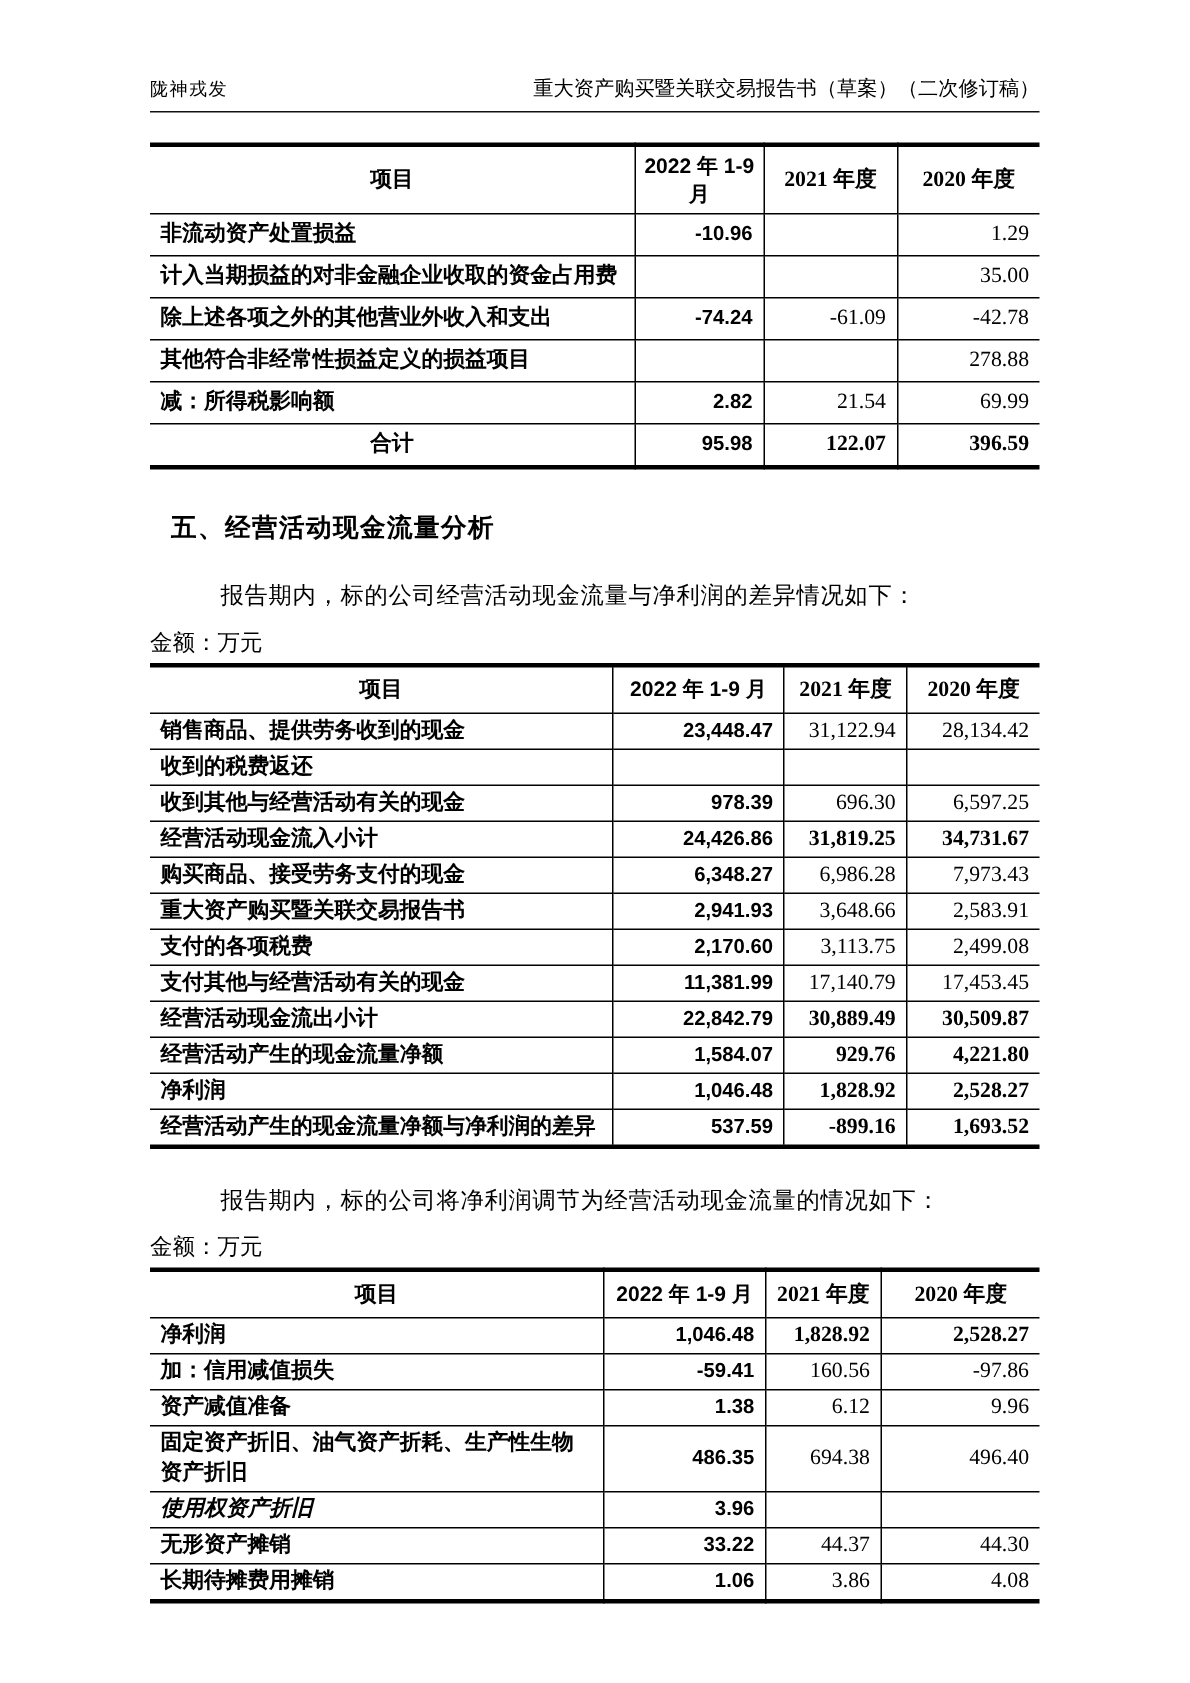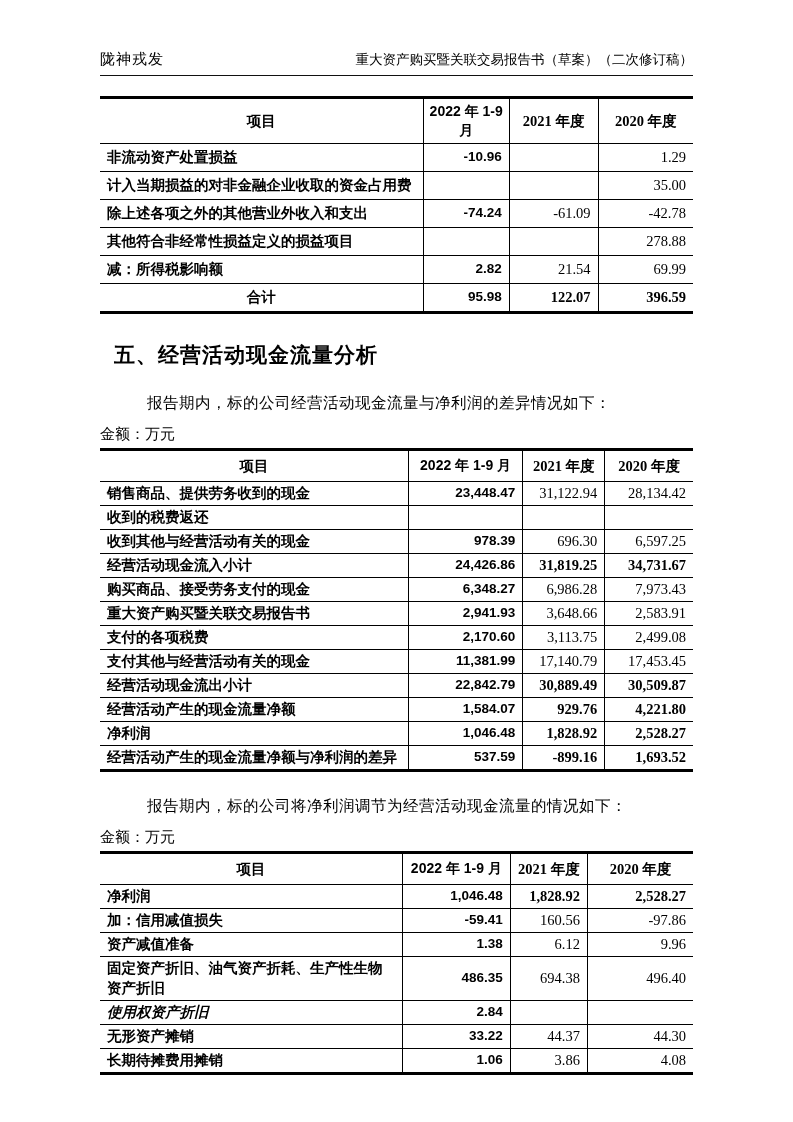--- a/index.html
+++ b/index.html
@@ -8,21 +8,21 @@
     font-family:"Liberation Serif","DejaVu Serif",serif;
     position:relative;
   }
   .page{box-sizing:border-box;padding:50px 100px 0 100px;}
 
   
   .doc-header{
     display:flex;justify-content:space-between;align-items:flex-end;
     border-bottom:1.5px solid #111;padding-bottom:6px;
   }
-  .doc-header .hl{font-size:15px;letter-spacing:1px;}
+  .doc-header .hl{font-size:12px;letter-spacing:1px;}
   .doc-header .hr{font-size:13.5px;}
 
   
   table{
     width:100%;border-collapse:collapse;table-layout:fixed;
     border-top:3px solid #000;border-bottom:3px solid #000;
     font-size:14.5px;
   }
   td,th{
     border-bottom:1px solid #000;border-right:1px solid #000;
@@ -45,21 +45,21 @@
   tr.row-bold .cell-label{font-weight:bold;}
   tr.row-bold .cell-val{font-weight:bold;}
 
   .tbl-1{margin-top:20px;}
   .tbl-1 td,.tbl-1 th{padding-top:2.5px;padding-bottom:2.5px;}
 
   
   .sec-heading{
     margin:27px 0 0 14px;
     font-family:"Liberation Sans","DejaVu Sans",sans-serif;
-    font-weight:bold;font-size:21px;letter-spacing:1px;
+    font-weight:bold;font-size:17px;letter-spacing:1px;
   }
   .para{font-size:15.5px;margin:24px 0 0 0;text-indent:47px;letter-spacing:.5px;}
   .unit-label{font-size:15px;text-align:left;margin:11px 0 4px 0;}
 
   .tbl-2 td{height:19px;padding-top:1.5px;padding-bottom:1.5px;}
   .tbl-3 td{height:20px;padding-top:1.5px;padding-bottom:1.5px;}
 </style>
 </head>
 <body>
 
@@ -261,21 +261,21 @@
           <td class="cell-val v-hist">9.96</td>
         </tr>
         <tr>
           <td class="cell-label">固定资产折旧、油气资产折耗、生产性生物资产折旧</td>
           <td class="cell-val v-cur">486.35</td>
           <td class="cell-val v-hist">694.38</td>
           <td class="cell-val v-hist">496.40</td>
         </tr>
         <tr class="row-bold">
           <td class="cell-label italic">使用权资产折旧</td>
-          <td class="cell-val v-cur">2.84</td>
+          <td class="cell-val v-cur">3.96</td>
           <td class="cell-val v-hist"></td>
           <td class="cell-val v-hist"></td>
         </tr>
         <tr>
           <td class="cell-label">无形资产摊销</td>
           <td class="cell-val v-cur">33.22</td>
           <td class="cell-val v-hist">44.37</td>
           <td class="cell-val v-hist">44.30</td>
         </tr>
         <tr>

